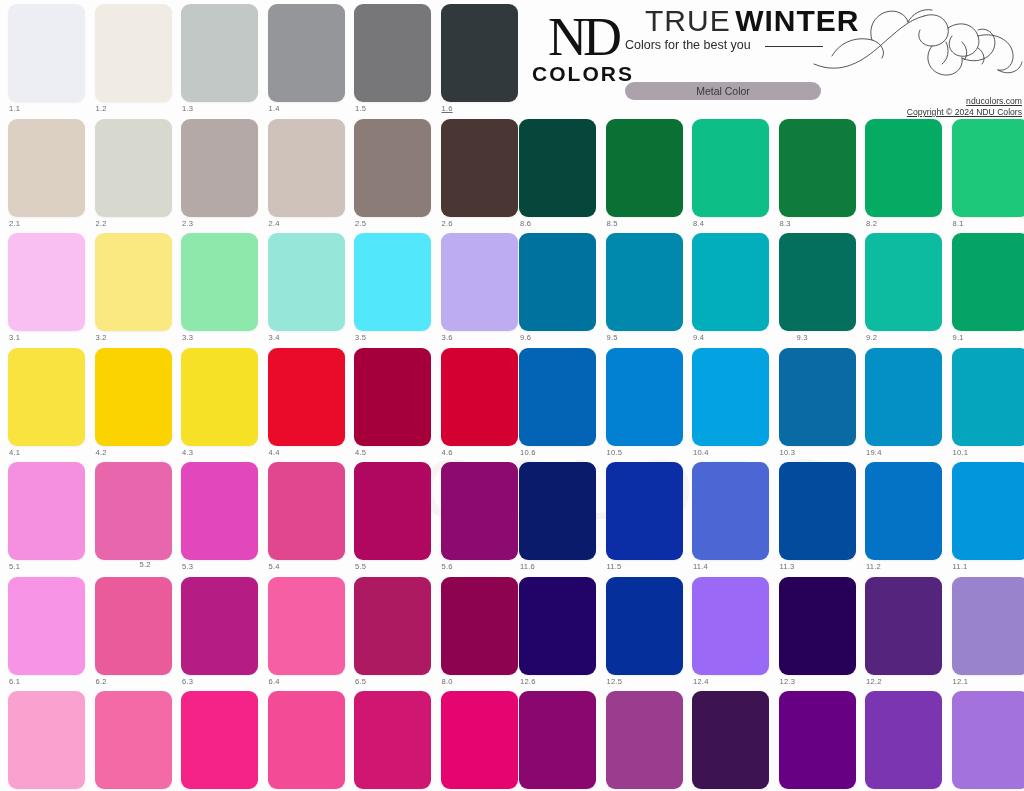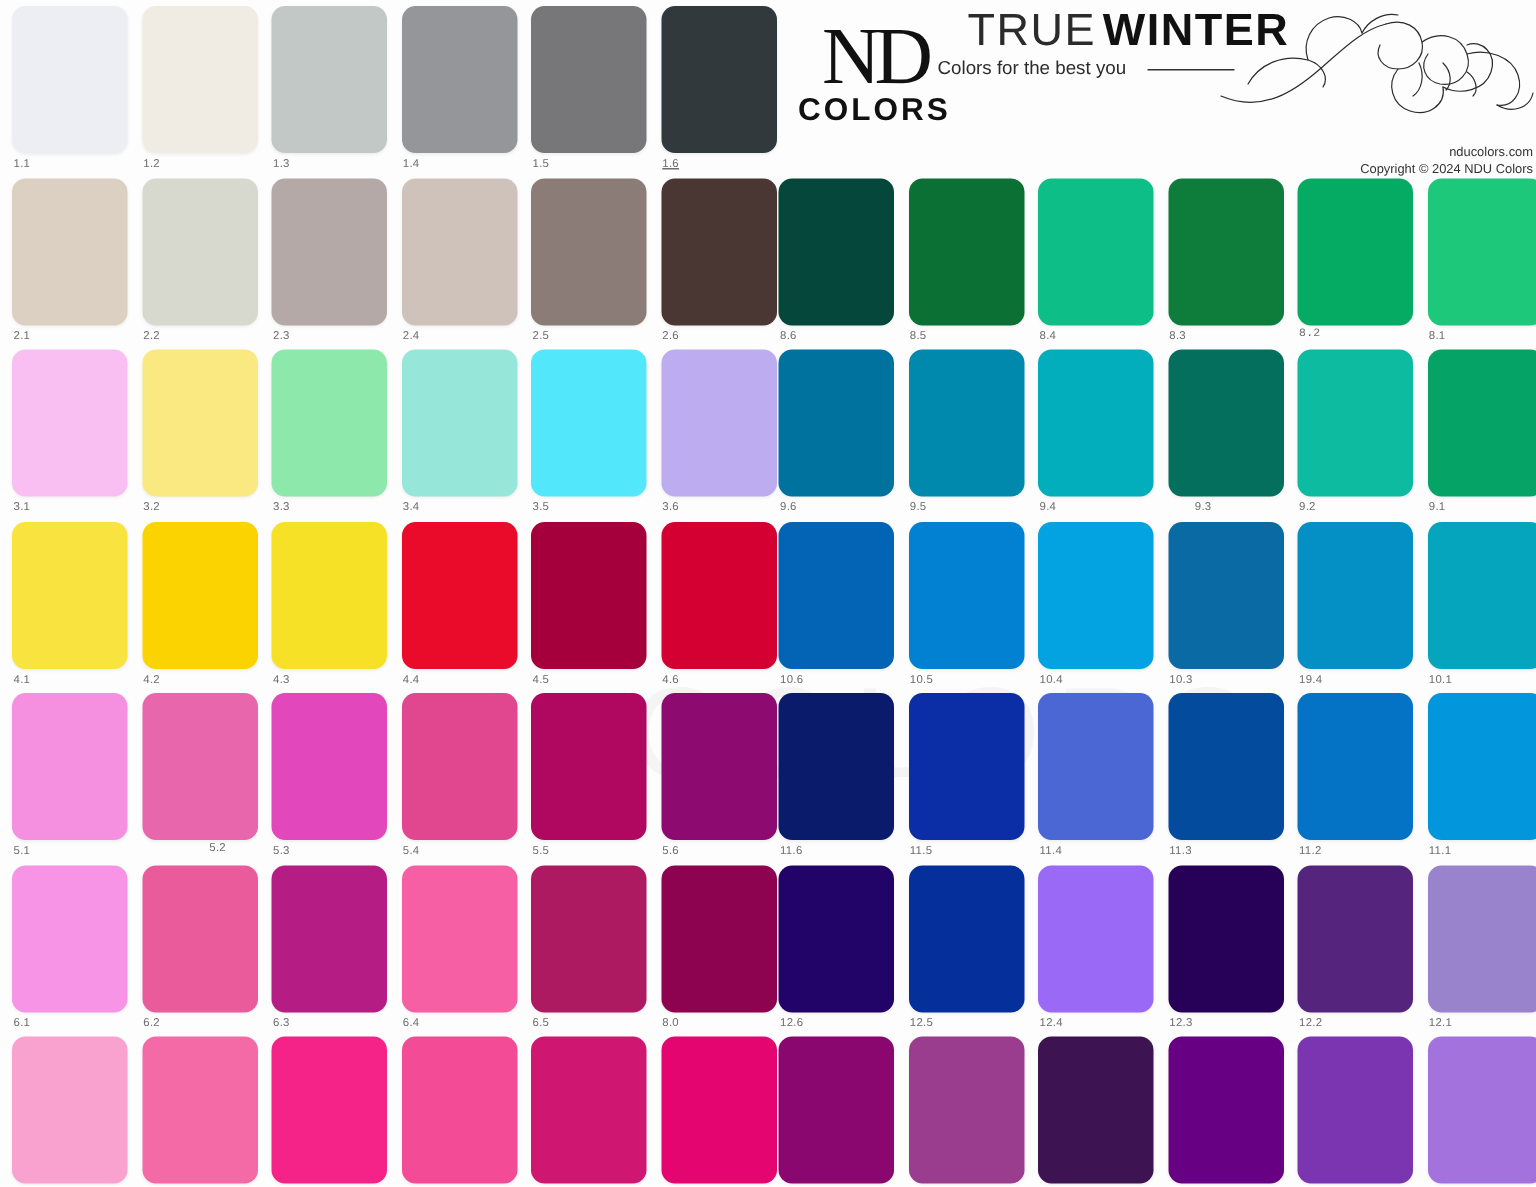--- a/index.html
+++ b/index.html
@@ -131,20 +131,21 @@
     position: absolute;
     right: 2px;
     top: 96px;
     text-align: right;
     line-height: 11px;
   }
   .credits div {
     font-size: 8.6px;
     color: #333333;
     white-space: nowrap;
+    text-decoration: underline;
   }
 
   
   .grid {
     position: absolute;
     left: 0;
     top: 0;
     width: 1024px;
     height: 791px;
     z-index: 2;
@@ -177,20 +178,23 @@
     </div>
 
     <div class="season">
       <span class="season-light">TRUE</span>
       <span class="season-bold">WINTER</span>
     </div>
 
     <div class="tagline">Colors for the best you</div>
     <div class="tagline-rule"></div>
 
+    <div class="metal-pill">
+      <span>Metal Color</span>
+    </div>
 
     <svg class="flourish" viewBox="0 0 212 86">
       <g fill="none" stroke="#2b2b2b" stroke-width="0.8" stroke-linecap="round">
         <path d="M2 62 C30 74 52 58 68 44 C84 30 96 18 112 14"></path>
         <path d="M112 14 C124 10 134 16 136 26 C138 36 130 44 120 44 C110 44 104 36 108 28"></path>
         <path d="M136 26 C148 18 162 22 166 34 C170 46 160 56 148 54 C138 52 134 42 140 34"></path>
         <path d="M120 44 C112 54 116 68 128 72 C140 76 152 68 150 56"></path>
         <path d="M150 56 C162 62 178 58 182 46 C186 34 176 24 166 28"></path>
         <path d="M166 34 C180 30 196 36 200 48 C204 60 196 70 186 68"></path>
         <path d="M186 68 C196 74 208 70 210 60"></path>
@@ -290,21 +294,21 @@
       <div class="swatch" title="7.6" style="left: 440.5px; top: 691px; width: 77px; height: 98px; background: rgb(229, 5, 113);"></div>
       <div class="swatch" title="8.6" style="left: 519px; top: 118.5px; width: 77px; height: 98px; background: rgb(5, 71, 58);"></div>
       <div class="swatch-label" style="left: 520px; top: 218.5px;">8.6</div>
       <div class="swatch" title="8.5" style="left: 605.5px; top: 118.5px; width: 77px; height: 98px; background: rgb(10, 112, 52);"></div>
       <div class="swatch-label" style="left: 606.5px; top: 218.5px;">8.5</div>
       <div class="swatch" title="8.4" style="left: 692px; top: 118.5px; width: 77px; height: 98px; background: rgb(13, 191, 135);"></div>
       <div class="swatch-label" style="left: 693px; top: 218.5px;">8.4</div>
       <div class="swatch" title="8.3" style="left: 778.5px; top: 118.5px; width: 77px; height: 98px; background: rgb(14, 124, 59);"></div>
       <div class="swatch-label" style="left: 779.5px; top: 218.5px;">8.3</div>
       <div class="swatch" title="8.2" style="left: 865px; top: 118.5px; width: 77px; height: 98px; background: rgb(6, 171, 99);"></div>
-      <div class="swatch-label" style="left: 866px; top: 218.5px; font-family: Liberation Mono, monospace;">8.2</div>
+      <div class="swatch-label" style="left: 866px; top: 218.5px;">8.2</div>
       <div class="swatch" title="8.1" style="left: 951.5px; top: 118.5px; width: 77px; height: 98px; background: rgb(30, 200, 123);"></div>
       <div class="swatch-label" style="left: 952.5px; top: 218.5px;">8.1</div>
       <div class="swatch" title="9.6" style="left: 519px; top: 233px; width: 77px; height: 98px; background: rgb(0, 114, 158);"></div>
       <div class="swatch-label" style="left: 520px; top: 333px;">9.6</div>
       <div class="swatch" title="9.5" style="left: 605.5px; top: 233px; width: 77px; height: 98px; background: rgb(0, 137, 173);"></div>
       <div class="swatch-label" style="left: 606.5px; top: 333px;">9.5</div>
       <div class="swatch" title="9.4" style="left: 692px; top: 233px; width: 77px; height: 98px; background: rgb(3, 174, 188);"></div>
       <div class="swatch-label" style="left: 693px; top: 333px;">9.4</div>
       <div class="swatch" title="9.3" style="left: 778.5px; top: 233px; width: 77px; height: 98px; background: rgb(5, 111, 93);"></div>
       <div class="swatch-label" style="left: 779.5px; top: 333px; padding-left: 17px;">9.3</div>

